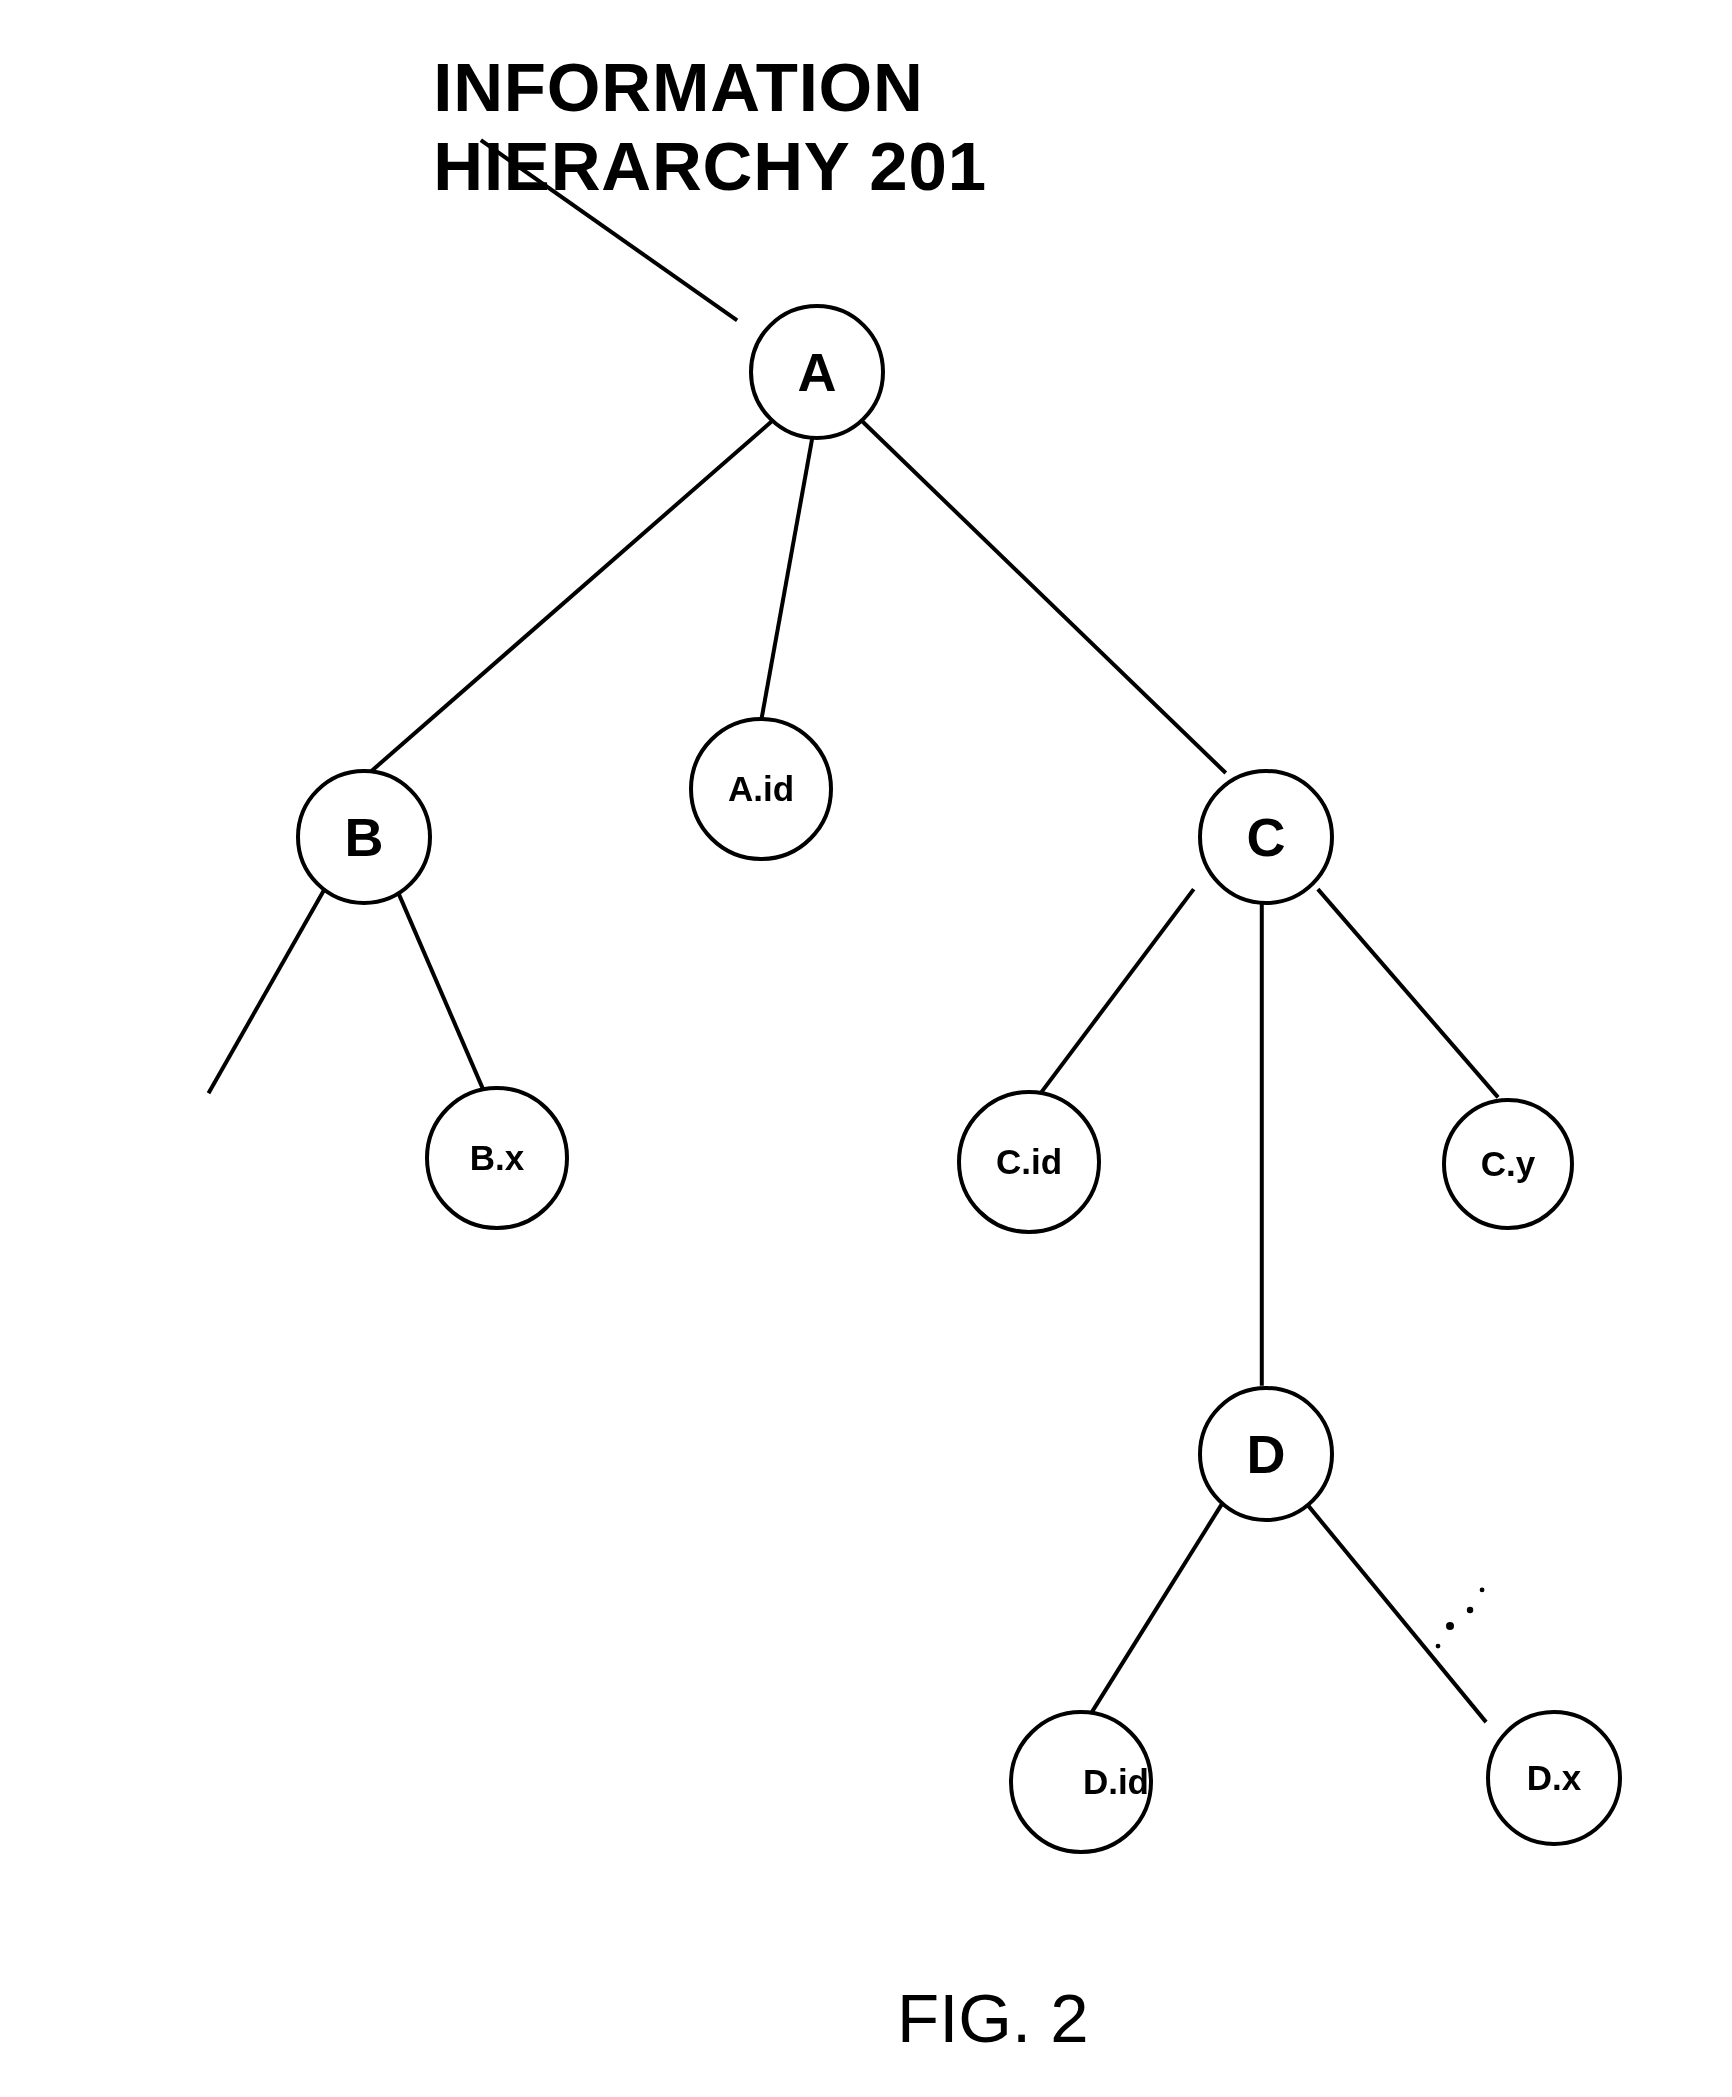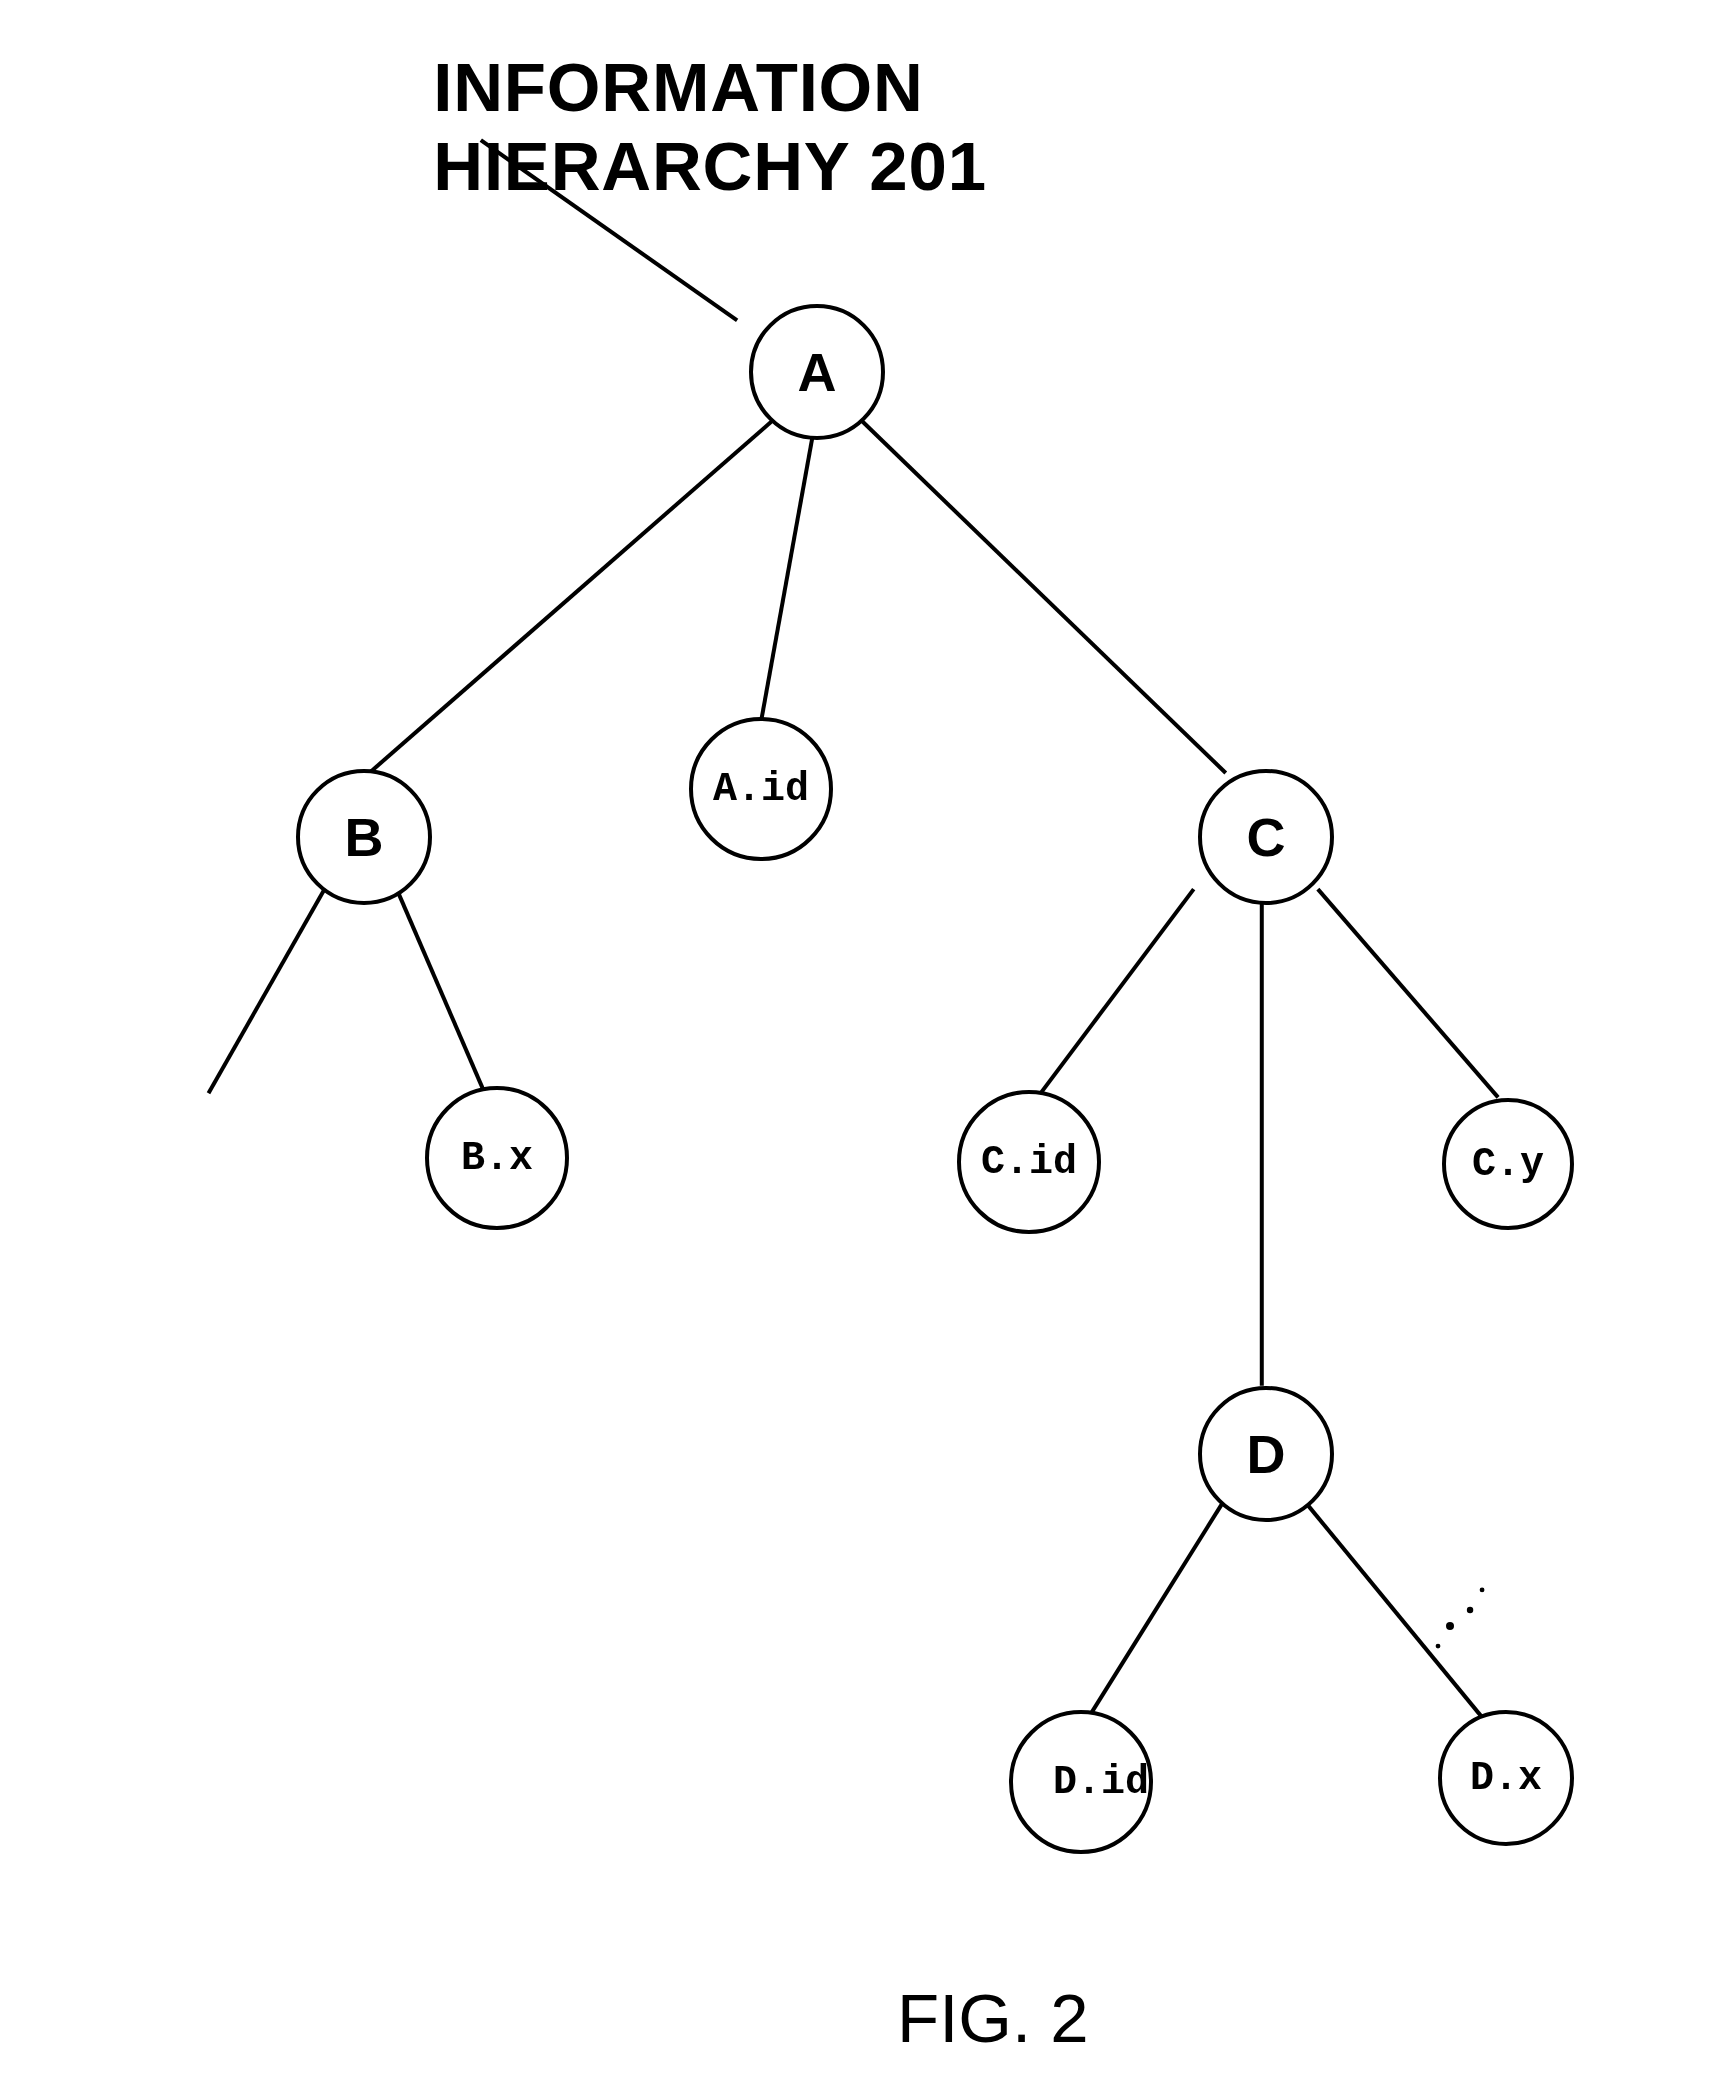--- a/index.html
+++ b/index.html
@@ -33,22 +33,21 @@
       font-weight: 900;
     }
     .node-lg {
       width: 128px;
       height: 128px;
       font-size: 54px;
     }
     .node-md {
       width: 136px;
       height: 136px;
-      font-size: 40px;
-      font-family: Liberation Mono, monospace;
+      font-size: 35px;
     }
     .edge {
       stroke: black;
       stroke-width: 5;
       fill: none;
     }
     .fig-label {
       position: absolute;
       font-size: 69px;
       font-weight: 400;
@@ -117,21 +116,21 @@
   </div>
 
   <div class="node node-lg" style="left:1198px;top:1386px;">
     <span>D</span>
   </div>
 
   <div class="node node-md" style="left:1009px;top:1710px;justify-content:flex-end;">
     <span>D.id</span>
   </div>
 
-  <div class="node node-md" style="left:1438px;top:1710px;width:128px;height:128px;">
+  <div class="node node-md" style="left:1486px;top:1710px;width:128px;height:128px;">
     <span>D.x</span>
   </div>
 
   <svg width="1733" height="2097" style="position:absolute;top:0;left:0;pointer-events:none;" viewBox="0 0 2163 2618">
     <circle cx="1810" cy="2030" r="5" fill="black"></circle>
     <circle cx="1835" cy="2010" r="4" fill="black"></circle>
     <circle cx="1850" cy="1985" r="3" fill="black"></circle>
     <circle cx="1795" cy="2055" r="3" fill="black"></circle>
   </svg>
 

